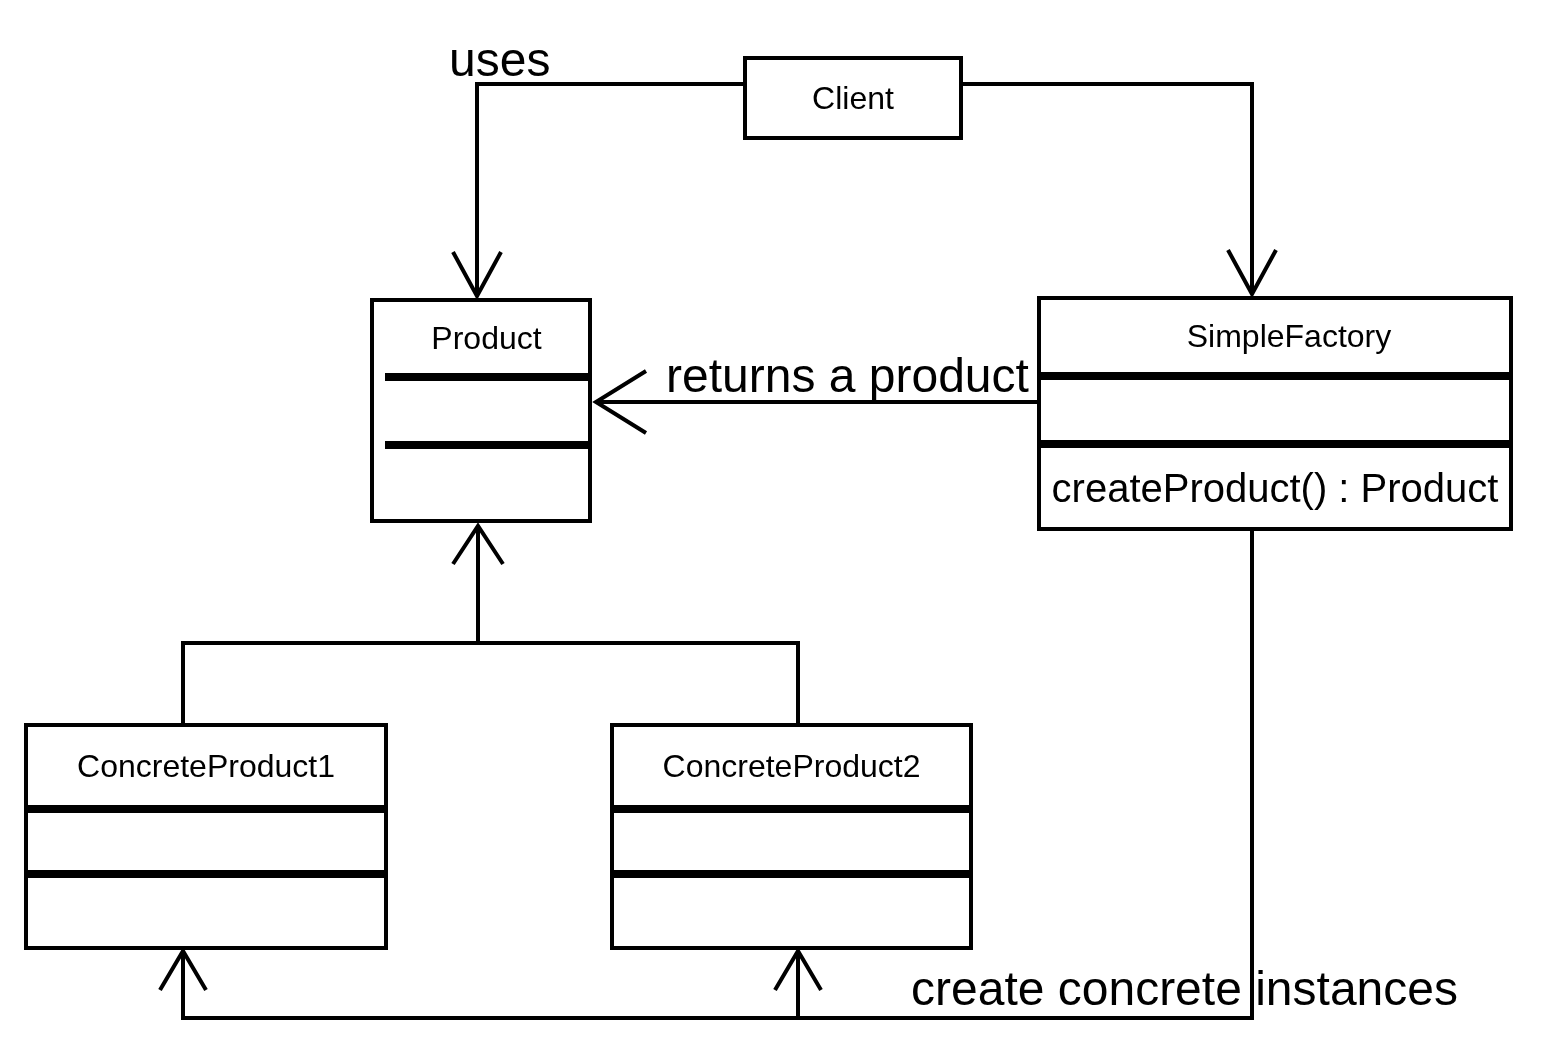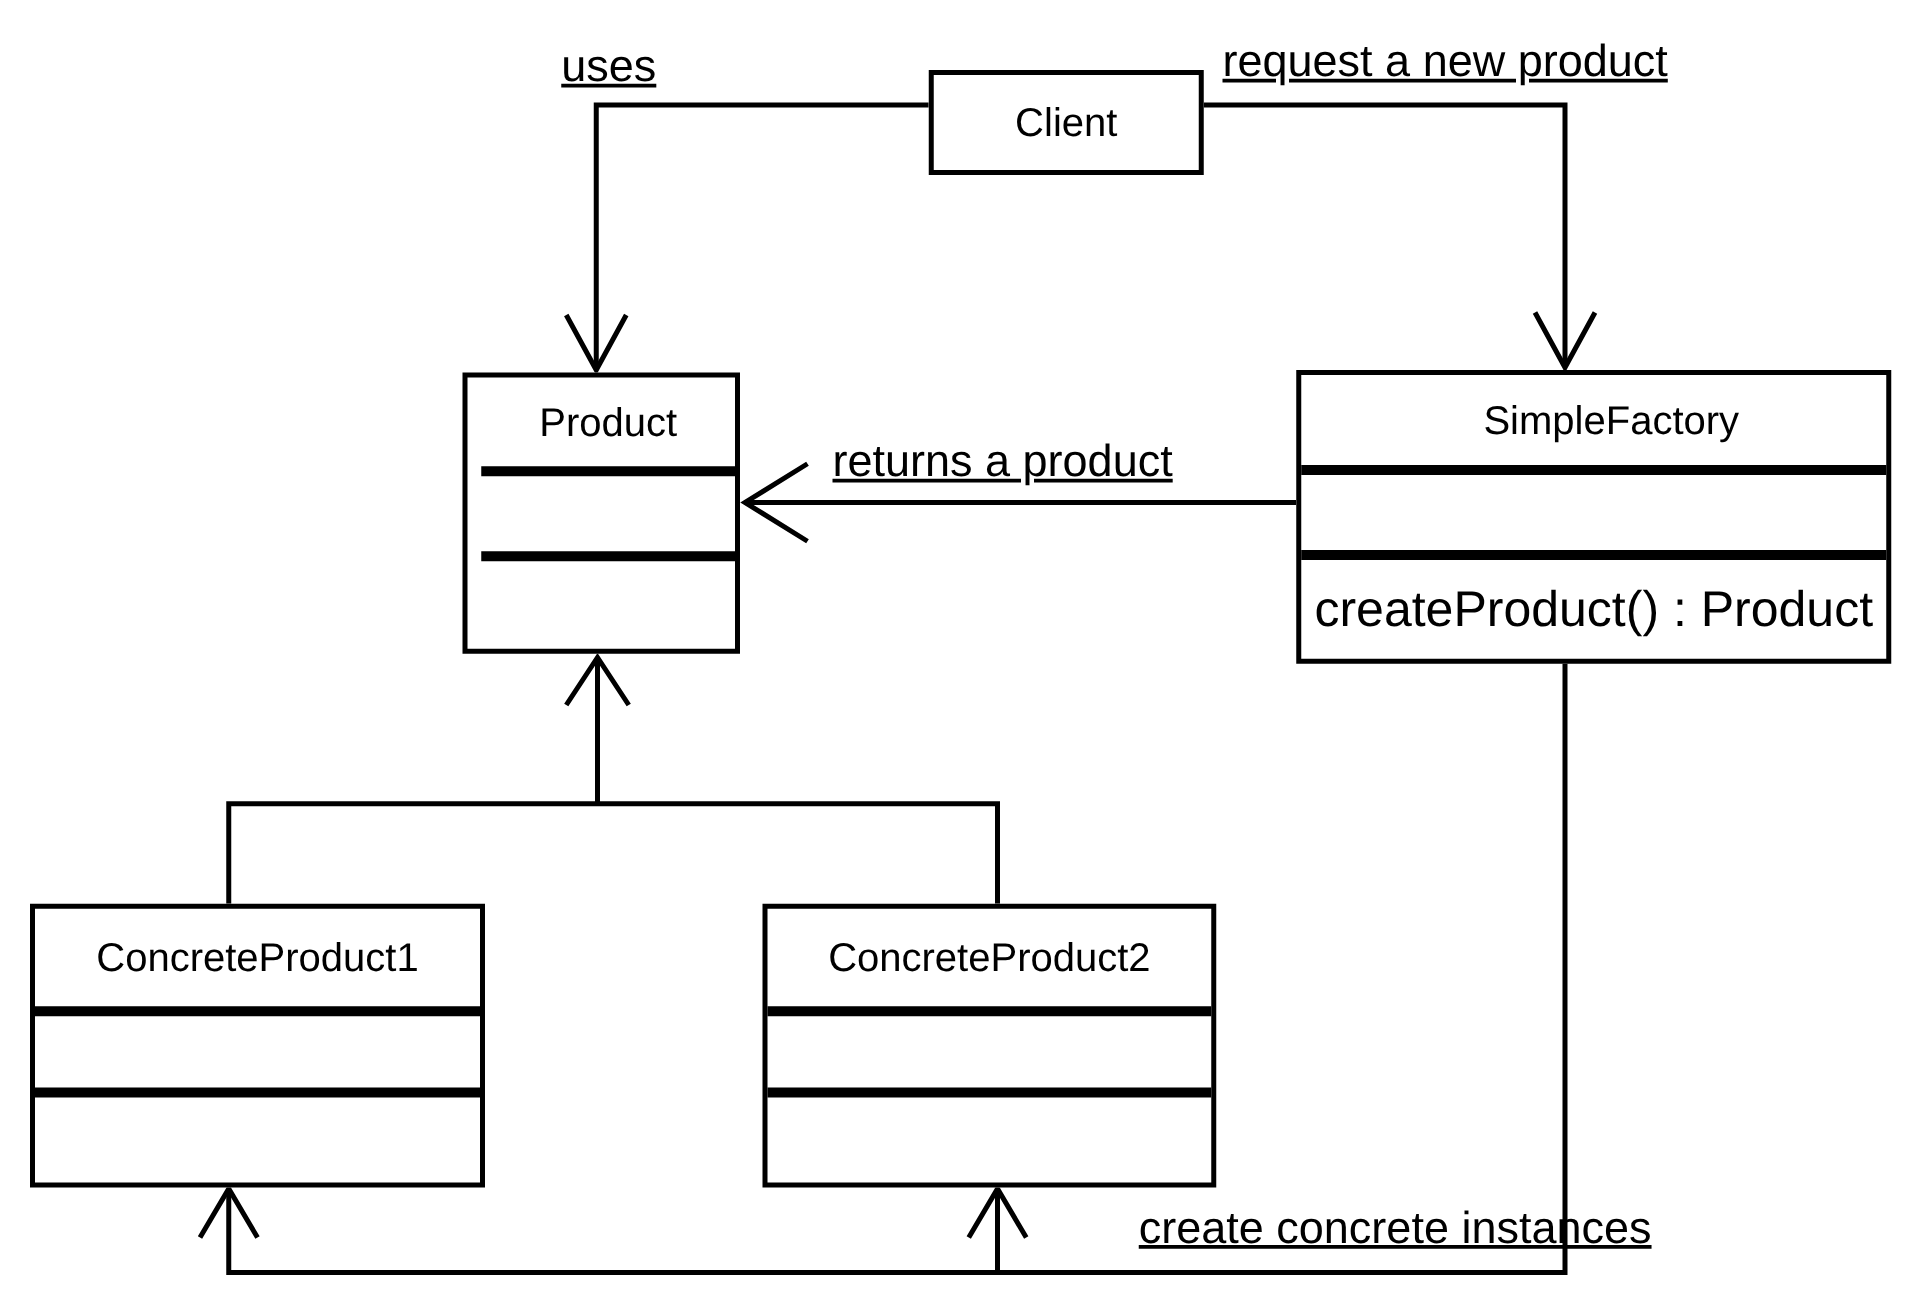--- a/index.html
+++ b/index.html
@@ -48,24 +48,23 @@
     white-space: nowrap;
   }
   .divider {
     background: #000000;
     height: 8px;
     flex: 0 0 8px;
   }
   .grow { flex: 1 1 auto; }
   .edge-label {
     position: absolute;
-    font-size: 36px;
+    font-size: 48px;
     line-height: 1.15;
     white-space: nowrap;
-    text-decoration: underline;
   }
   polyline {
     fill: none;
     stroke: #000000;
     stroke-width: 4;
   }
 </style>
 </head>
 <body>
 
@@ -124,17 +123,16 @@
 
   <div class="class-box" style="left:610px; top:723px; width:363px; height:227px;">
     <div class="compartment class-title" style="flex:0 0 78px;">ConcreteProduct2</div>
     <div class="divider"></div>
     <div class="compartment" style="flex:0 0 57px;"></div>
     <div class="divider"></div>
     <div class="compartment grow"></div>
   </div>
 
   <div class="edge-label" style="left:449px; top:32px;">uses</div>
-  <div class="edge-label" style="left:978px; top:28px;">request a new product</div>
   <div class="edge-label" style="left:666px; top:348px;">returns a product</div>
   <div class="edge-label" style="left:911px; top:961px;">create concrete instances</div>
 
 </div>
 
 </body></html>

